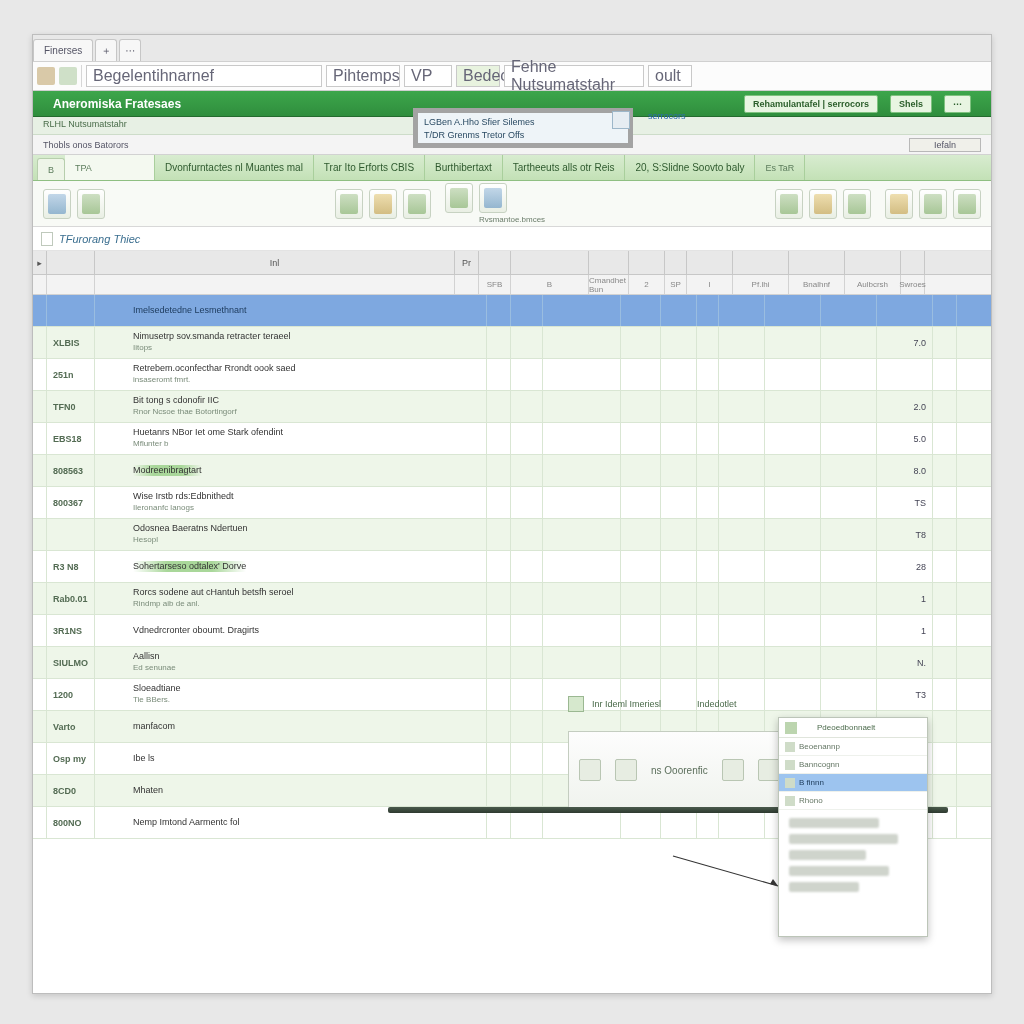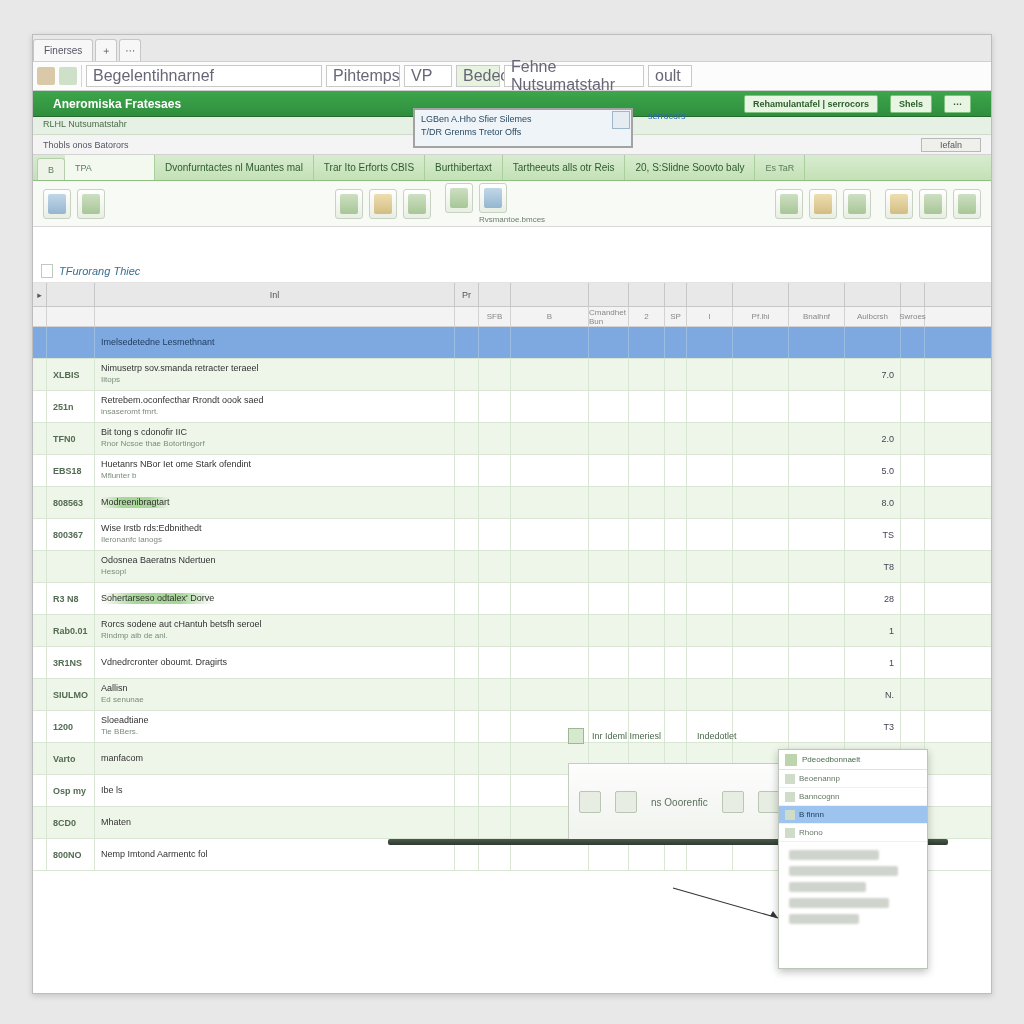--- a/index.html
+++ b/index.html
@@ -17,80 +17,80 @@
   .mini-icon.b { background:#cfe0c8; }
   .addrrow .field { flex: 0 0 auto; height: 22px; border: 1px solid #c9c9c9; background: #fff; display: flex; align-items: center; padding: 0 6px; font-size: 16px; color: #667; }
   .addrrow .sep { width: 1px; height: 22px; background: #d6d6d6; }
 
   
   .banner { height: 26px; background: linear-gradient(#3da64b,#2f8e3d); color: #fff; display: flex; align-items: center; padding: 0 20px; font-size: 12px; font-weight: 600; border-bottom: 1px solid #246b2e; }
   .banner .btns { margin-left: auto; display: flex; gap: 12px; }
   .banner .gbtn { height: 18px; padding: 0 8px; background: #e8f5e2; border: 1px solid #7fc27f; font-size: 9px; color: #2b5e2b; display: flex; align-items: center; border-radius: 2px; }
 
   
-  .callout-box { position: absolute; top: 108px; left: 413px; width: 220px; height: 40px; background: #eef4f8; border: 2px solid #a3a3a3; font-size: 9px; color: #2a4a63; padding: 3px 6px; line-height: 1.4; z-index: 5; }
+  .callout-box { position: absolute; top: 108px; left: 413px; width: 220px; height: 40px; background: #eef4f8; border: 5px solid #a3a3a3; font-size: 9px; color: #2a4a63; padding: 3px 6px; line-height: 1.4; z-index: 5; }
   .callout-link { position: absolute; top: 111px; left: 648px; font-size: 9px; color: #2b6ab0; z-index: 5; }
   .callout-icon { position: absolute; top: 111px; left: 612px; width: 18px; height: 18px; border: 1px solid #9db7c9; background: #e6edf2; z-index: 5; }
 
   
   .subhead1 { height: 18px; background: #e7f0e4; border-bottom: 1px solid #cddcc9; font-size: 9px; color: #4a6d4a; padding: 2px 10px; }
   .subhead2 { height: 20px; background: #f4f4f4; border-bottom: 1px solid #d2d2d2; font-size: 9px; color: #556; padding: 3px 10px; display: flex; align-items: center; }
-  .subhead2 .endbtn { margin-left: auto; padding: 1px 18px; border: 1px solid #b8b8b8; background: #f0f0ea; font-size: 9px; }
+  .subhead2 .endbtn { margin-left: auto; padding: 1px 24px; border: 1px solid #b8b8b8; background: #f0f0ea; font-size: 9px; }
 
   
   .greentabs { height: 26px; background: linear-gradient(#d8ecd0,#c3e1b6); border-bottom: 1px solid #8fbf82; display: flex; align-items: center; font-size: 10px; color: #2f5a2f; }
   .greentabs .gt { padding: 0 10px; height: 100%; display: flex; align-items: center; border-right: 1px solid #a9cf9c; white-space: nowrap; }
   .greentabs .gt.first { background:#eef5e8; border:1px solid #b7cead; border-bottom:none; border-radius:3px 3px 0 0; margin-left:4px; height:22px; align-self:flex-end;}
   .greentabs .gt.small { font-size:9px; color:#5d7d5d;}
 
   
   .ribbon { height: 46px; background: #f8faf6; border-bottom: 1px solid #d8d8d8; display: flex; align-items: center; gap: 14px; padding: 0 10px; }
   .rgroup { display: flex; gap: 6px; align-items: flex-start; }
   .ric { width: 28px; height: 30px; border: 1px solid #c7d2c2; background: linear-gradient(#fff,#e9efe4); border-radius: 3px; position:relative;}
   .ric::after{content:"";position:absolute;inset:4px;background:linear-gradient(#b9d2aa,#8ab474);border-radius:2px;opacity:.7;}
   .ric.y::after{background:linear-gradient(#e8d18f,#c8a758);}
   .ric.b::after{background:linear-gradient(#a9c6e0,#6f9dc5);}
   .rlabel { font-size: 8px; color: #6b7d6b; text-align: center; margin-top:2px;}
 
   
-  .crumb { height: 24px; border-bottom: 1px solid #e3e3e3; display: flex; align-items: center; padding: 0 8px; gap: 6px; margin-top: 32px; }
+  .crumb { height: 24px; border-bottom: 1px solid #e3e3e3; display: flex; align-items: center; padding: 0 8px; gap: 6px; }
   .crumb .doc { width: 12px; height: 14px; border: 1px solid #bfc9bc; background: #fff; }
   .crumb .t { font-size: 11px; color: #3a6e8f; font-style: italic; }
 
   
   .grid { position: relative; height: 700px; overflow: hidden; }
   .ghead { display:flex; height:24px; background:#e8e8e8; border-bottom:1px solid #c7c7c7;}
   .ghead .gh { border-right:1px solid #c7c7c7; font-size:9px; color:#555; display:flex; align-items:center; justify-content:center;}
   .ghead2 { display:flex; height:20px; background:#f3f3f3; border-bottom:1px solid #d2d2d2;}
   .ghead2 .gh { border-right:1px solid #d2d2d2; font-size:8px; color:#888; display:flex; align-items:center; justify-content:center;}
   .c0{width:14px;} .c1{width:48px;} .c2{width:360px;} .c3{width:24px;} .c4{width:32px;}
   .c5{width:78px;} .c6{width:40px;} .c7{width:36px;} .c8{width:22px;} .c9{width:46px;}
   .c10{width:56px;} .c11{width:56px;} .c12{width:56px;} .c13{width:24px;}
   .rows{}
   .row{display:flex;min-height:32px;border-bottom:1px solid #d9e6d3;}
   .row .cell{border-right:1px solid #d9e6d3;font-size:9px;color:#333;padding:4px 6px;display:flex;align-items:center;}
-  .row .cell.desc{flex-direction:column;align-items:flex-start;justify-content:center;line-height:1.3;}
+  .row .cell.desc{flex-direction:column;align-items:flex-start;justify-content:center;line-height:1.3;margin-left:32px;}
   .row .cell.desc .l2{color:#7a8c7a;font-size:8px;}
   .row.sel{background:#7ea8e0;}
   .row.sel .cell{color:#1c3a5c;border-right-color:#9abde0;}
   .row.alt{background:#eef6e9;}
   .row .id{color:#536b53;font-weight:600;}
   .row .val{justify-content:flex-end;color:#445;}
   .row.hi .cell.desc span:first-child{background:linear-gradient(90deg,transparent 0,#a9d79a 30%,#a9d79a 70%,transparent 100%);}
 
   
   .popup { position:absolute; left:535px; top:440px; width:360px; height:260px; z-index:20; }
   .pop-top { height:26px; display:flex; align-items:center; gap:8px; font-size:9px; color:#4a6a4a; }
   .pop-top .pic{width:16px;height:16px;border:1px solid #9bb892;background:#d6e8cd;}
   .pop-body { position:absolute; left:0; top:40px; width:360px; height:78px; background:linear-gradient(#fdfdfd,#f0f3ee); border:1px solid #c4cdc0; display:flex; align-items:center; gap:14px; padding:6px 10px;}
   .pop-body .pic{width:22px;height:22px;border:1px solid #b9c6b3;background:#e7ede2;border-radius:2px;}
   .pop-body .lbl{font-size:10px;color:#5c6f5c;text-align:right;}
   .pop-divider{position:absolute;left:-180px;top:116px;width:560px;height:6px;background:linear-gradient(#4a5a4c,#2e3a30);border-radius:2px;}
   .pop-panel{position:absolute;left:210px;top:26px;width:150px;height:220px;background:#fff;border:1px solid #bcc5b8;box-shadow:0 3px 8px rgba(0,0,0,.25);}
-  .pop-panel .ph{height:20px;border-bottom:1px solid #e0e5dc;font-size:8px;color:#4e6d4e;padding:3px 6px;display:flex;align-items:center;gap:5px;}
+  .pop-panel .ph{height:20px;border-bottom:1px solid #e0e5dc;font-size:8px;color:#4e6d4e;padding:3px 6px;display:flex;align-items:center;gap:20px;}
   .pop-panel .ph .pic{width:12px;height:12px;background:#bcd5af;}
   .pop-panel .pi{height:18px;border-bottom:1px solid #eef1ec;font-size:8px;color:#667866;padding:2px 6px;display:flex;align-items:center;gap:4px;}
   .pop-panel .pi.sel{background:#9dc4ef;color:#1d3b5a;}
   .pop-panel .pi .pic{width:10px;height:10px;background:#cfdcc8;}
   .pop-panel .blurzone{padding:8px 10px;}
   .pop-panel .bl{height:10px;background:#cfd4cc;margin-bottom:6px;border-radius:2px;filter:blur(1px);}    
   .arrow{position:absolute;left:100px;top:160px;width:120px;height:40px;}
   .arrow svg{width:100%;height:100%;}
 </style>
 </head>

